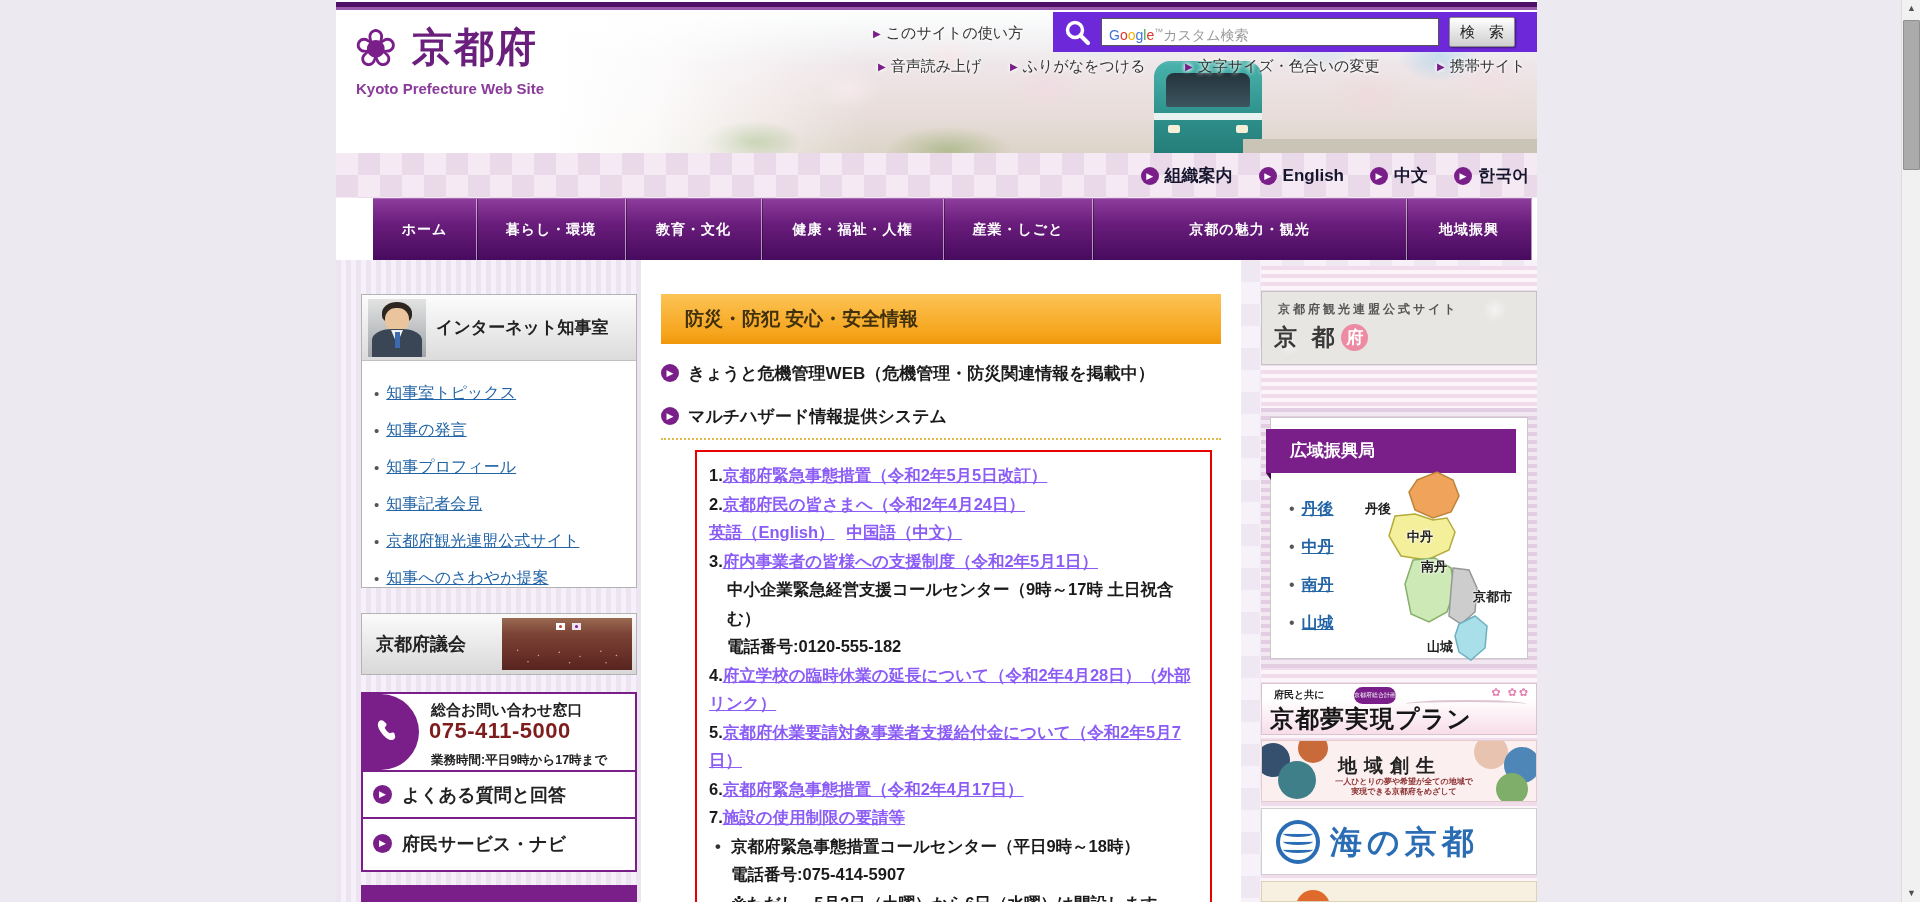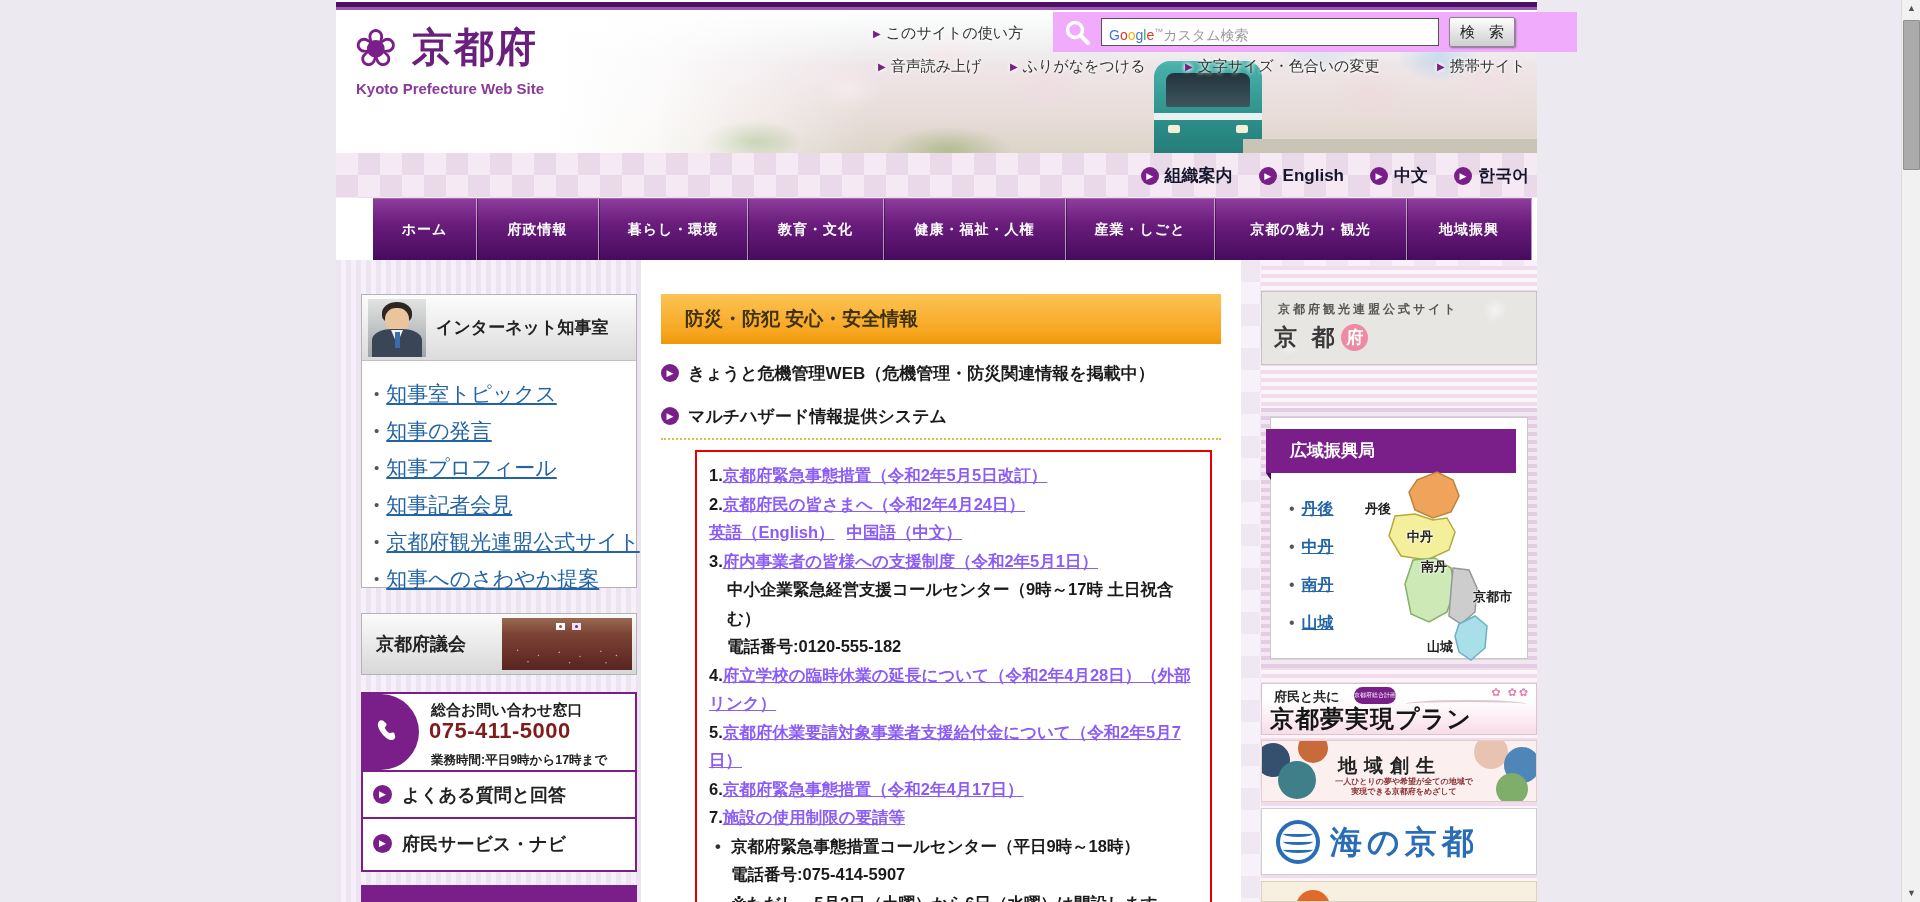--- a/index.html
+++ b/index.html
@@ -43,21 +43,21 @@
   .photo .fadeT { position:absolute; inset:0; background:linear-gradient(180deg, rgba(255,255,255,.9) 0%, rgba(255,255,255,0) 38%); }
 
   .logo { position:absolute; left:18px; top:8px; width:400px; height:100px; }
   .logo .emblem { position:absolute; left:0; top:0; font-size:52px; line-height:60px; color:#7a1f8a; }
   .logo .title { position:absolute; left:58px; top:2px; font-size:40px; font-weight:bold; color:#6b1f7c; letter-spacing:2px; }
   .logo .subtitle { position:absolute; left:2px; top:62px; font-size:15px; font-weight:bold; color:#8a3a9a; }
 
   .util-link { position:absolute; font-size:15px; color:#333; white-space:nowrap; cursor:pointer; text-shadow:0 0 4px #fff,0 0 4px #fff; }
   .util-link .arr { color:#7a1f8a; font-size:10px; margin-right:5px; vertical-align:1px; }
 
-  .searchbar { position:absolute; left:717px; top:2px; width:524px; height:40px; background:#f0abfc;padding-left:20px; }
+  .searchbar { position:absolute; left:717px; top:2px; width:484px; height:40px; background:#6d28d9;padding-left:20px; }
   .search-mag { position:absolute; left:10px; top:6px; width:28px; height:28px; }
   .search-input { position:absolute; left:48px; top:6px; width:338px; height:28px; background:#fff; border:1px solid #555; padding-left:7px; font-size:14px; line-height:26px; white-space:nowrap; overflow:hidden; cursor:text; }
   .search-input .tm { color:#9a9a9a; font-size:9px; vertical-align:5px; }
   .search-input .rest { color:#999; }
   .search-btn { position:absolute; left:396px; top:5px; width:66px; height:30px; background:linear-gradient(#ffffff,#e8e8e8 45%,#cfcfcf); border:1px solid #8a8a8a; border-radius:2px; font-size:15px; letter-spacing:5px; color:#222; text-align:center; line-height:28px; padding-left:5px; cursor:pointer; box-shadow:1px 1px 2px rgba(0,0,0,.4); }
 
   
   .band { position:absolute; left:0; top:153px; width:100%; height:45px;
     background:conic-gradient(#ead9e8 25%, #f5e9f3 0 50%, #ead9e8 0 75%, #f5e9f3 0) 0 0/44px 44px; }
   .band .langs { position:absolute; right:8px; top:0; height:45px; display:flex; align-items:center; gap:26px; }
@@ -86,21 +86,21 @@
   .gov-photo { position:absolute; left:6px; top:4px; width:58px; height:58px; background:linear-gradient(#e3e3e3,#9fa4a8); overflow:hidden; }
   .gov-photo .hair { position:absolute; left:14px; top:3px; width:30px; height:22px; background:#2c2520; border-radius:50% 50% 40% 40%; }
   .gov-photo .face { position:absolute; left:17px; top:9px; width:24px; height:24px; background:#e9c49c; border-radius:45%; }
   .gov-photo .suit { position:absolute; left:4px; top:30px; width:50px; height:28px; background:#3a4556; border-radius:40% 40% 0 0; }
   .gov-photo .shirt { position:absolute; left:23px; top:31px; width:12px; height:14px; background:#f2f2f2; clip-path:polygon(0 0,100% 0,50% 100%); }
   .gov-photo .tie { position:absolute; left:27px; top:33px; width:5px; height:16px; background:#3d6bb0; }
   .gov-title { position:absolute; left:74px; top:0; height:66px; line-height:66px; font-size:17px; font-weight:bold; color:#222; }
   .gov-links { list-style:none; padding:14px 0 0 12px; }
   .gov-links li { height:37px; display:flex; align-items:center; }
   .gov-links .dot { color:#555; font-size:15px; margin-right:7px; }
-  .gov-links a { color:#2264a6; font-size:21px; text-decoration:underline; cursor:pointer; white-space:nowrap;text-align:right; }
+  .gov-links a { color:#2264a6; font-size:16px; text-decoration:underline; cursor:pointer; white-space:nowrap;text-align:right; }
 
   .gikai-box { position:absolute; left:25px; top:613px; width:276px; height:62px; background:linear-gradient(#fbfbfb,#d8d8d8); border:1px solid #b3b3b3; cursor:pointer; }
   .gikai-title { position:absolute; left:14px; top:0; height:60px; line-height:60px; font-size:18px; font-weight:bold; color:#222; }
   .gikai-photo { position:absolute; right:4px; top:4px; width:130px; height:52px; background:linear-gradient(180deg,#9a6a52 0%,#7c4436 30%,#6e352c 60%,#57241e 100%); overflow:hidden; }
   .gikai-photo .specks { position:absolute; inset:0; background:radial-gradient(2px 2px at 12% 62%,#d8c2a8,transparent 60%),radial-gradient(2px 2px at 28% 72%,#cbb296,transparent 60%),radial-gradient(2px 2px at 44% 66%,#dcc6ae,transparent 60%),radial-gradient(2px 2px at 60% 74%,#c9ae92,transparent 60%),radial-gradient(2px 2px at 76% 64%,#d6c0a6,transparent 60%),radial-gradient(2px 2px at 88% 72%,#cfb69a,transparent 60%),radial-gradient(2px 2px at 20% 84%,#d2ba9e,transparent 60%),radial-gradient(2px 2px at 52% 86%,#dbc5ac,transparent 60%),radial-gradient(2px 2px at 80% 86%,#cdb397,transparent 60%); }
   .flag { position:absolute; top:5px; width:9px; height:7px; }
   .flag.jp { left:54px; background:#fff; } .flag.jp::after { content:""; position:absolute; left:3px; top:2px; width:3px; height:3px; border-radius:50%; background:#c0392b; }
   .flag.kp { left:70px; background:#efe2f0; } .flag.kp::after { content:""; position:absolute; left:3px; top:2px; width:3px; height:3px; border-radius:50%; background:#7a1f8a; }
 
   .contact-box { position:absolute; left:25px; top:692px; width:276px; height:180px; background:#fff; border:2px solid #7a1f8a; }
@@ -146,21 +146,21 @@
   .koiki-ribbon::after { content:""; position:absolute; left:0; bottom:-7px; border-top:7px solid #45094f; border-left:5px solid transparent; }
   .koiki-links { position:absolute; left:18px; top:72px; list-style:none; }
   .koiki-links li { height:38px; display:flex; align-items:center; }
   .koiki-links .dot { color:#555; margin-right:7px; }
   .koiki-links a { color:#2264a6; font-size:16px; font-weight:bold; text-decoration:underline; cursor:pointer; }
   .kmap { position:absolute; right:6px; top:48px; width:166px; height:200px; }
   .kmap-label { position:absolute; font-size:13px; font-weight:bold; color:#222; text-shadow:0 0 3px #fff,0 0 3px #fff; white-space:nowrap; }
 
   .banner { position:absolute; left:925px; width:276px; cursor:pointer; }
   .yume { top:683px; height:52px; background:linear-gradient(180deg,#ffffff 30%,#f8dde9); border:1px solid #d9c3ce; }
-  .yume .tag { position:absolute; left:12px; top:4px; font-size:13px; font-weight:bold; color:#222; }
+  .yume .tag { position:absolute; left:12px; top:4px; font-size:10px; font-weight:bold; color:#222; }
   .yume .badge { position:absolute; left:92px; top:3px; width:42px; height:17px; background:#7a1f8a; border-radius:9px; color:#fff; font-size:6px; text-align:center; line-height:17px; letter-spacing:0; }
   .yume .title { position:absolute; left:8px; top:19px; font-size:24px; font-weight:bold; color:#161616; font-family:"Liberation Serif","DejaVu Serif",serif; letter-spacing:1px; white-space:nowrap; }
   .yume .flowers { position:absolute; right:6px; top:2px; font-size:11px; color:#e77fb0; letter-spacing:2px; }
   .yume .swoosh { position:absolute; right:10px; top:16px; width:120px; height:8px; border-top:2px solid #c9a0b4; border-radius:50%; opacity:.6; }
 
   .chiiki { top:740px; height:62px; background:#fceff0; border:1px solid #e2cccc; overflow:hidden; }
   .chiiki .ph { position:absolute; border-radius:50%; }
   .chiiki .title { position:absolute; left:76px; top:12px; font-size:19px; font-weight:bold; color:#222; letter-spacing:7px; white-space:nowrap; }
   .chiiki .sub { position:absolute; left:62px; top:36px; width:160px; font-size:8px; line-height:10px; color:#8a2f2f; text-align:center; font-weight:bold; }
 
@@ -238,21 +238,20 @@
 
         <span class="lang-item">
           <span class="pcircle">▶</span>
           <span>한국어</span>
         </span>
       </div>
   </div>
 
   <div class="nav">
     <div class="nav-item w1">ホーム</div>
-    <div class="nav-item w2">府政情報</div>
     <div class="nav-item w3">暮らし・環境</div>
     <div class="nav-item w4">教育・文化</div>
     <div class="nav-item w5">健康・福祉・人権</div>
     <div class="nav-item w6">産業・しごと</div>
     <div class="nav-item w8">京都の魅力・観光</div>
     <div class="nav-item w7">地域振興</div>
   </div>
 
   <div class="content-bg"></div>
   <div class="left-stripes"></div>

